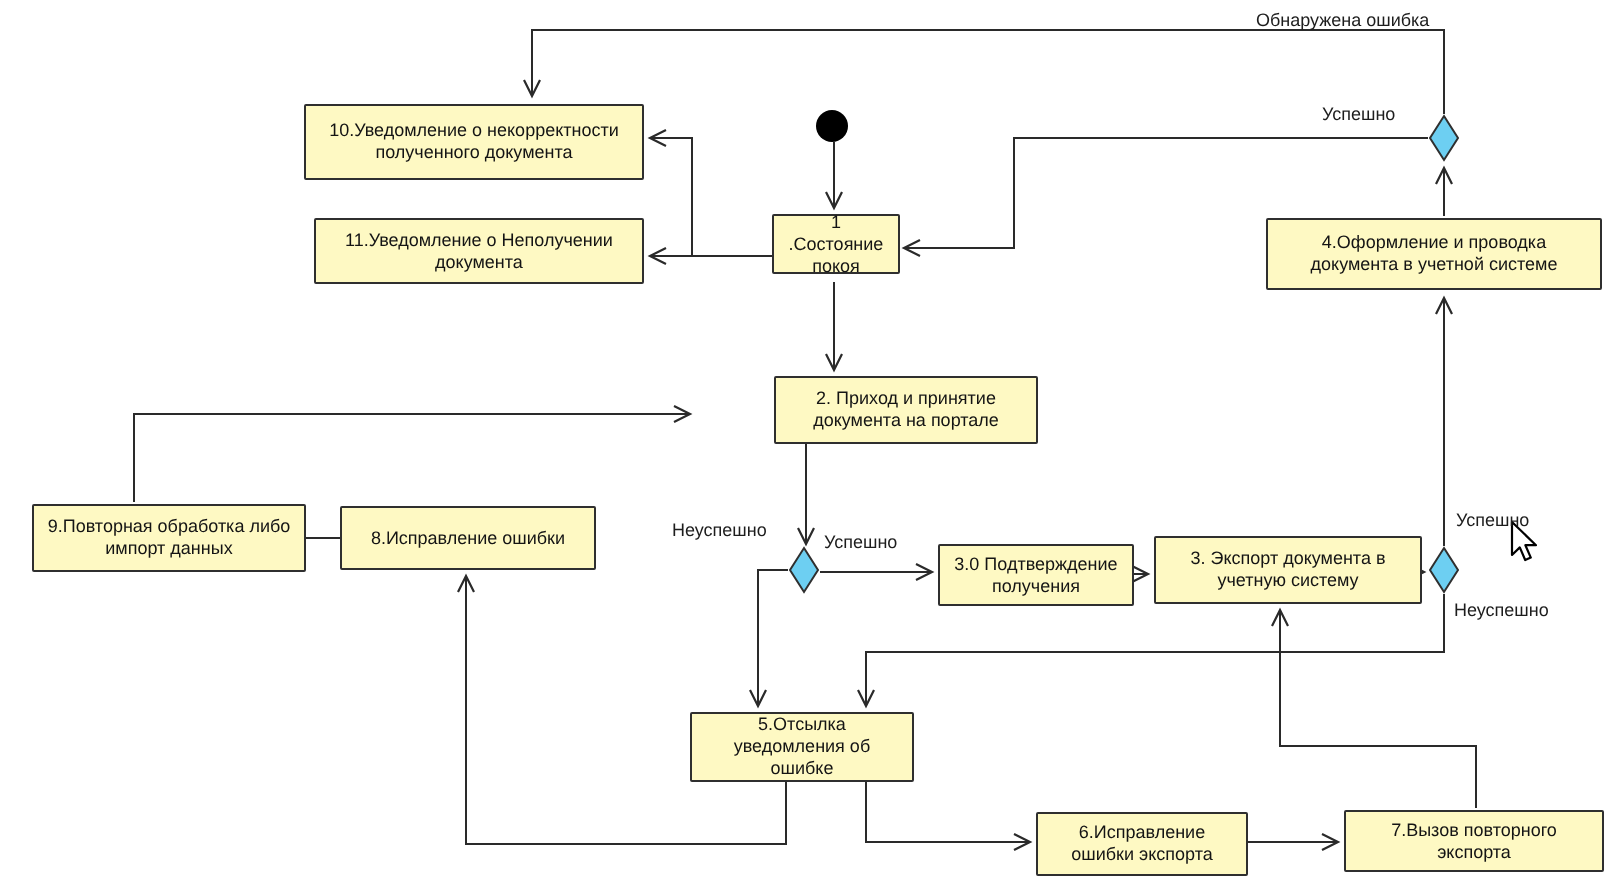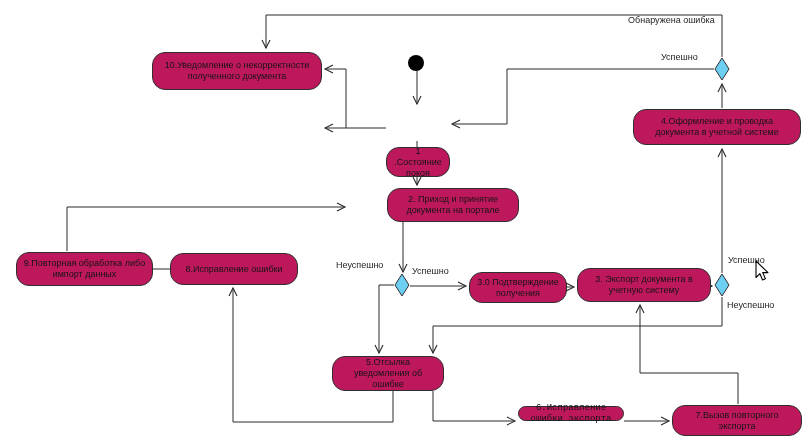--- a/index.html
+++ b/index.html
@@ -4,44 +4,44 @@
 <style>
   html,body { margin:0; padding:0; background:#fff; }
   .stage {
     position:relative; width:809px; height:442px;
     background:#ffffff; overflow:hidden;
     font-family:"Liberation Sans", sans-serif;
   }
   .wires { position:absolute; left:0; top:0; width:809px; height:442px; }
   .node {
     position:absolute; box-sizing:border-box;
-    background:#be185d; border:1px solid #2f2f2f; border-radius:13px;
+    background:#fef9c3; border:1px solid #2f2f2f; border-radius:1px;
     display:flex; align-items:center; justify-content:center;
     text-align:center; font-size:9px; line-height:11px; color:#141414;
     padding:2px 6px;
   }
   .edge-label {
     position:absolute; font-size:9px; line-height:10px; color:#1d1d1d;
     white-space:nowrap;
   }
   
   .n10 { left:152px; top:52px;  width:170px; height:38px; }
   .n11 { left:157px; top:109px; width:165px; height:33px; }
-  .n1  { left:386px; top:107px; width:64px;  height:30px;margin-top:40px; }
+  .n1  { left:386px; top:107px; width:64px;  height:30px; }
   .n2  { left:348px; top:188px; width:132px; height:34px;margin-left:39px; }
   .n4  { left:633px; top:109px; width:168px; height:36px; }
   .n9  { left:16px;   top:252px; width:137px; height:34px; }
   .n8  { left:170px; top:253px; width:128px; height:32px; }
   .n21 { left:469px; top:272px; width:98px;  height:31px; }
   .n3  { left:577px; top:268px; width:134px; height:34px; }
-  .n5  { left:332px; top:356px; width:112px; height:35px; }
-  .n6  { left:518px; top:406px; width:106px; height:15px;font-family:Liberation Mono, monospace; }
+  .n5  { left:345px; top:356px; width:112px; height:35px; }
+  .n6  { left:518px; top:406px; width:106px; height:32px; }
   .n7  { left:672px; top:405px; width:130px; height:31px; }
   
-  .l-error { left:628px; top:15px; }
+  .l-error { left:628px; top:5px; }
   .l-succ-top { left:661px; top:52px; }
   .l-fail-mid { left:336px; top:260px; }
   .l-succ-mid { left:412px; top:266px; }
   .l-succ-right { left:728px; top:255px; }
   .l-fail-right { left:727px; top:300px; }
 </style>
 </head>
 <body>
 
 <div class="stage">
@@ -80,20 +80,21 @@
     <polygon points="722,58 729,69 722,80 715,69" fill="#6dcff2" stroke="#2f2f2f" stroke-width="1"></polygon>
     <polygon points="402,274 409,285 402,296 395,285" fill="#6dcff2" stroke="#2f2f2f" stroke-width="1"></polygon>
     <polygon points="722,274 729,285 722,296 715,285" fill="#6dcff2" stroke="#2f2f2f" stroke-width="1"></polygon>
 
     <g transform="translate(756,261)">
       <path d="M0,0 L0,16.5 L3.9,12.7 L6.6,19 L9.4,17.8 L6.7,11.6 L12,11.6 Z" fill="#ffffff" stroke="#000000" stroke-width="1.1" stroke-linejoin="round"></path>
     </g>
   </svg>
 
   <div class="node n10">10.Уведомление о некорректности полученного документа</div>
+  <div class="node n11">11.Уведомление о Неполучении документа</div>
   <div class="node n1">1 .Состояние покоя</div>
   <div class="node n2">2. Приход и принятие документа на портале</div>
   <div class="node n4">4.Оформление и проводка документа в учетной системе</div>
   <div class="node n9">9.Повторная обработка либо импорт данных</div>
   <div class="node n8">8.Исправление ошибки</div>
   <div class="node n21">3.0 Подтверждение получения</div>
   <div class="node n3">3. Экспорт документа в учетную систему</div>
   <div class="node n5">5.Отсылка уведомления об ошибке</div>
   <div class="node n6">6.Исправление ошибки экспорта</div>
   <div class="node n7">7.Вызов повторного экспорта</div>

